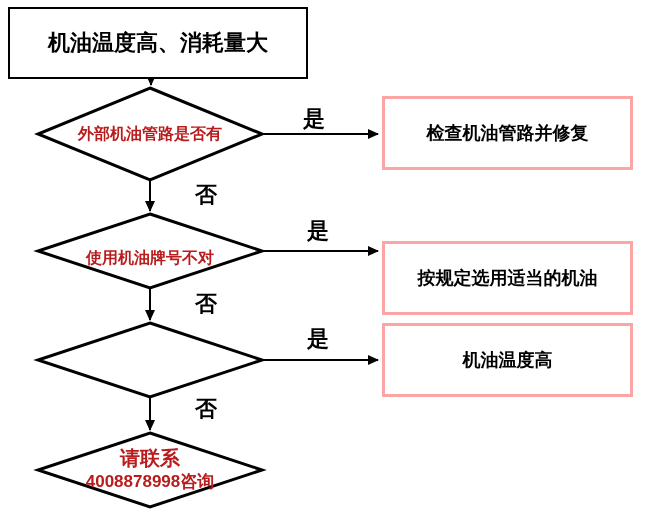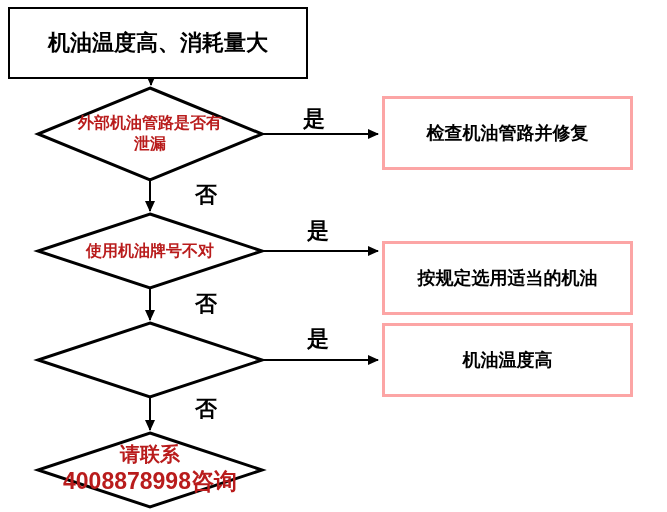--- a/index.html
+++ b/index.html
@@ -9,21 +9,21 @@
     font-family:"Liberation Sans", sans-serif; color:#000; overflow:hidden;
   }
   .svg-layer { position:absolute; left:0; top:0; width:667px; height:512px; }
   .node-text {
     position:absolute; transform:translate(-50%,-50%); text-align:center;
     font-weight:bold; white-space:nowrap; line-height:1.3; color:#b91c1c;
   }
   .d-line1 { font-size:16px; }
   .d-line2 { font-size:16px; }
   .end-line1 { font-size:20px; }
-  .end-line2 { font-size:23px; }
+  .end-line2 { font-size:17px; }
   .start-node {
     position:absolute; left:8px; top:7px; width:300px; height:72px;
     border:2px solid #000; background:#fff;
     display:flex; align-items:center; justify-content:center;
     font-size:22px; font-weight:bold;
   }
   .rect-node {
     position:absolute; left:382px; width:251px; height:74px;
     border:3px solid #fca5a5; background:#fff;
     display:flex; align-items:center; justify-content:center;
@@ -63,24 +63,23 @@
     <polygon points="150,323 262,360 150,397 38,360" fill="#fff" stroke="#000" stroke-width="3"></polygon>
     <polygon points="150,433 262,470 150,507 38,470" fill="#fff" stroke="#000" stroke-width="3"></polygon>
   </svg>
 
   <div class="start-node">
     <span>机油温度高、消耗量大</span>
   </div>
 
   <div class="node-text" style="left:150px; top:134px;">
     <div class="d-line1">外部机油管路是否有</div>
-    <div class="d-line2">泄漏</div>
   </div>
 
-  <div class="node-text" style="left:150px; top:251px;">
+  <div class="node-text" style="left:150px; top:258px;">
     <div class="d-line1">使用机油牌号不对</div>
   </div>
 
 
   <div class="node-text" style="left:150px; top:469px;">
     <div class="end-line1">请联系</div>
     <div class="end-line2">4008878998咨询</div>
   </div>
 
   <div class="rect-node rect-1">

